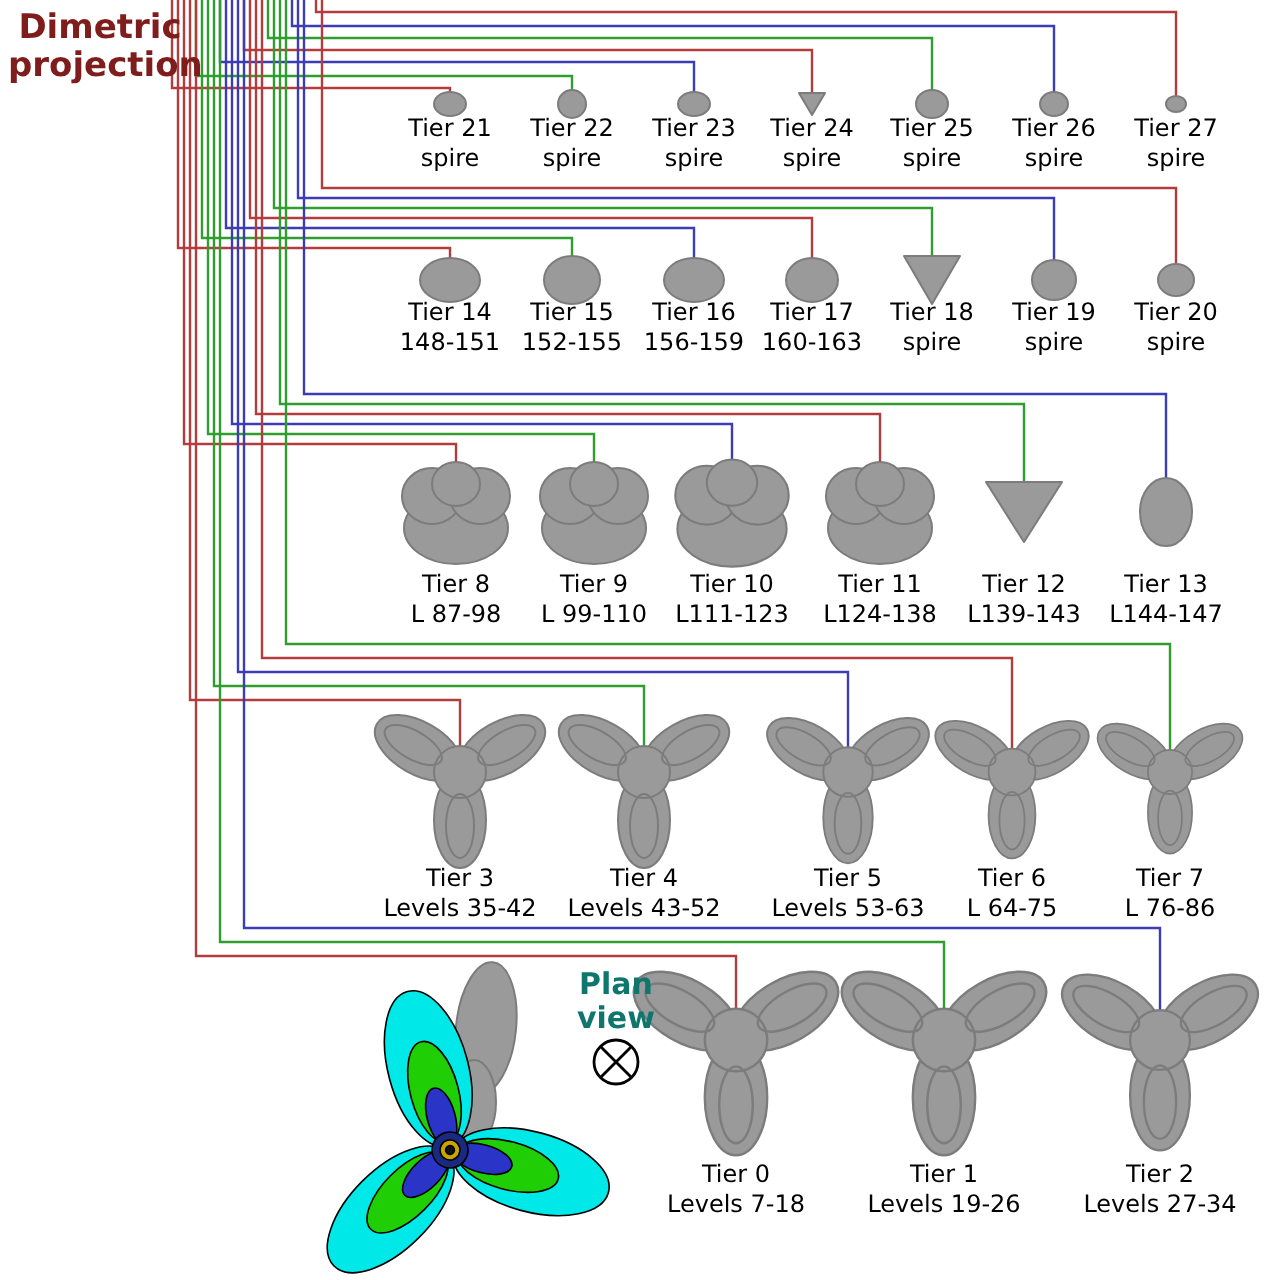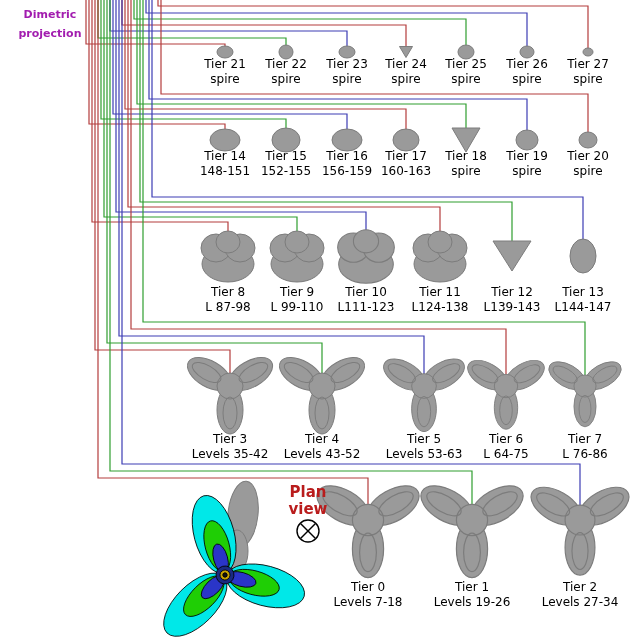--- a/index.html
+++ b/index.html
@@ -1,23 +1,23 @@
 <!DOCTYPE html>
 <html><head>
 <meta charset="utf-8">
 <style>
   html,body{margin:0;padding:0;background:#fff;}
   .canvas{position:relative;width:640px;height:640px;background:#fff;overflow:hidden;
           font-family:"DejaVu Sans","Liberation Sans",sans-serif;}
   svg{position:absolute;left:0;top:0;}
   svg text.lbl{font-size:12px;fill:#000;font-family:"DejaVu Sans","Liberation Sans",sans-serif;}
   .title{position:absolute;left:4px;top:5px;width:92px;text-align:center;
-         font-size:11px;font-weight:bold;line-height:19px;color:#a21caf;}
+         font-size:17px;font-weight:bold;line-height:19px;color:#7f1d1d;}
   .plan-label{position:absolute;left:282px;top:484px;width:52px;text-align:center;
-         font-size:15px;font-weight:bold;line-height:17px;color:#b91c1c;}
+         font-size:15px;font-weight:bold;line-height:17px;color:#0f766e;}
   .gray-shape{fill:#9a9a9a;stroke:#7c7c7c;stroke-width:1;}
   .petal-cyan{fill:#00e8e8;}
   .petal-green{fill:#1fce05;}
   .petal-blue{fill:#2a35c8;}
   .center-navy{fill:#1a2a80;}
   .center-yellow{fill:#c8a400;}
   .center-black{fill:#111;}
 </style>
 </head>
 <body>

